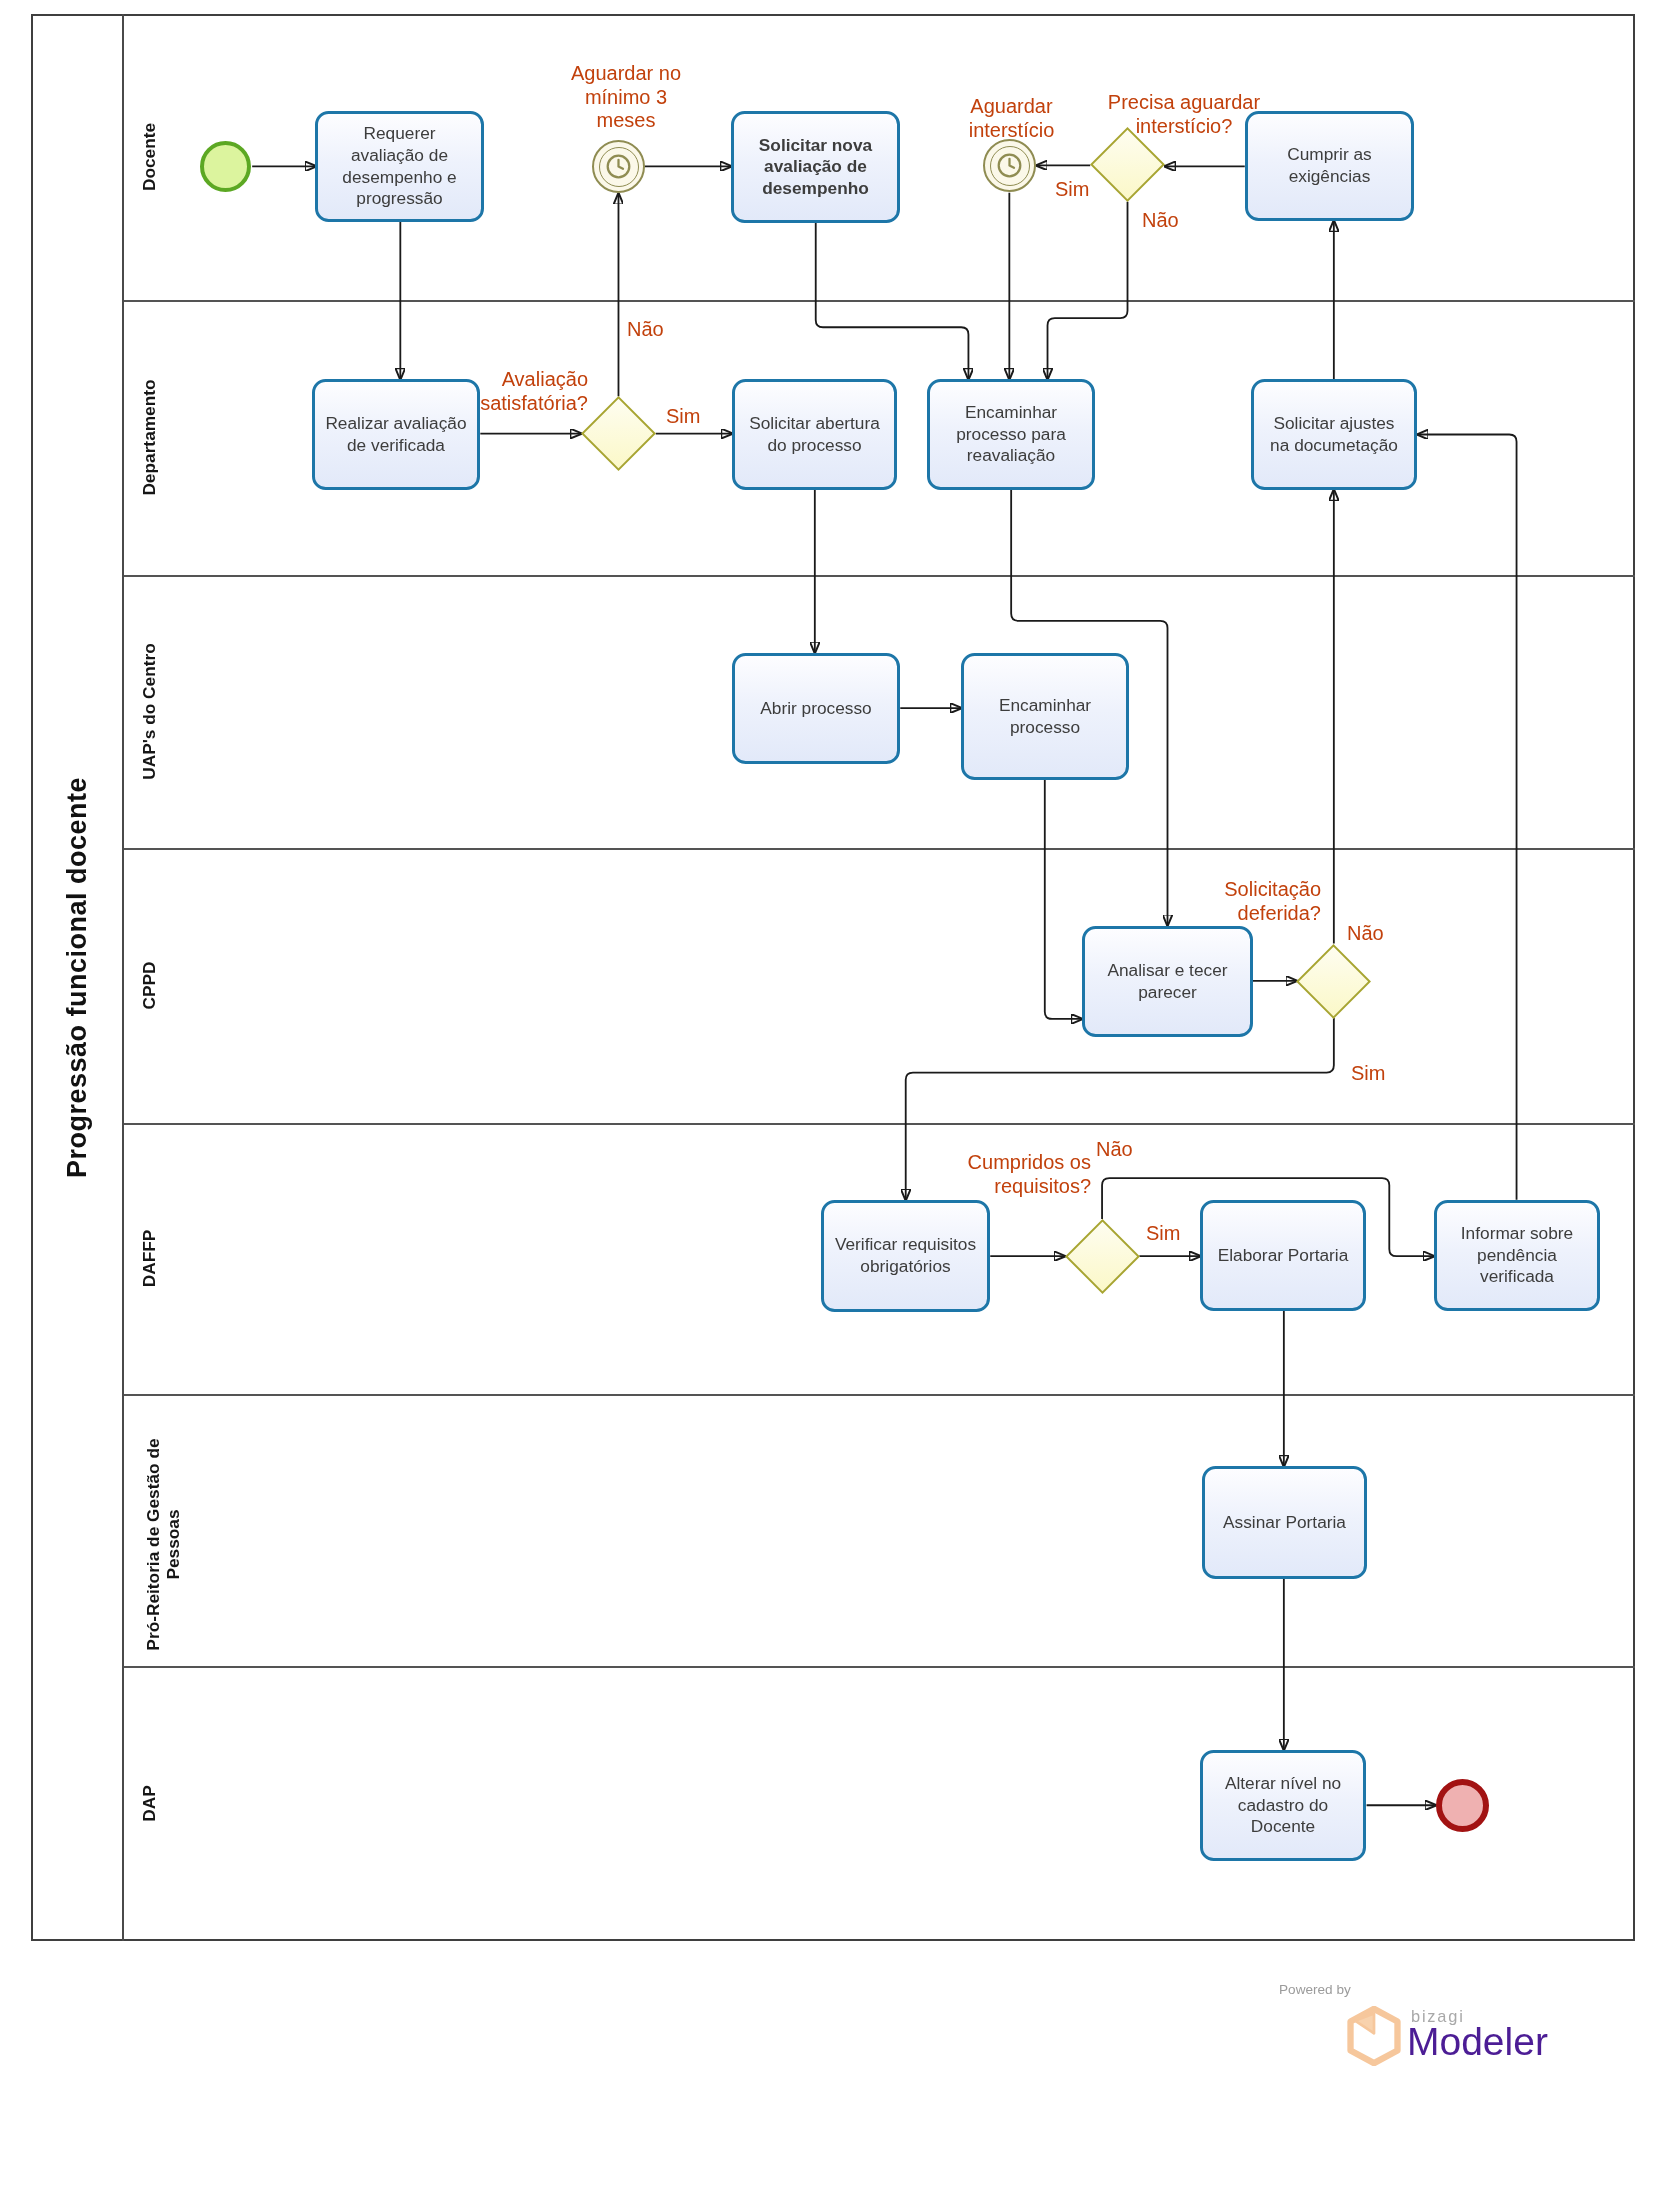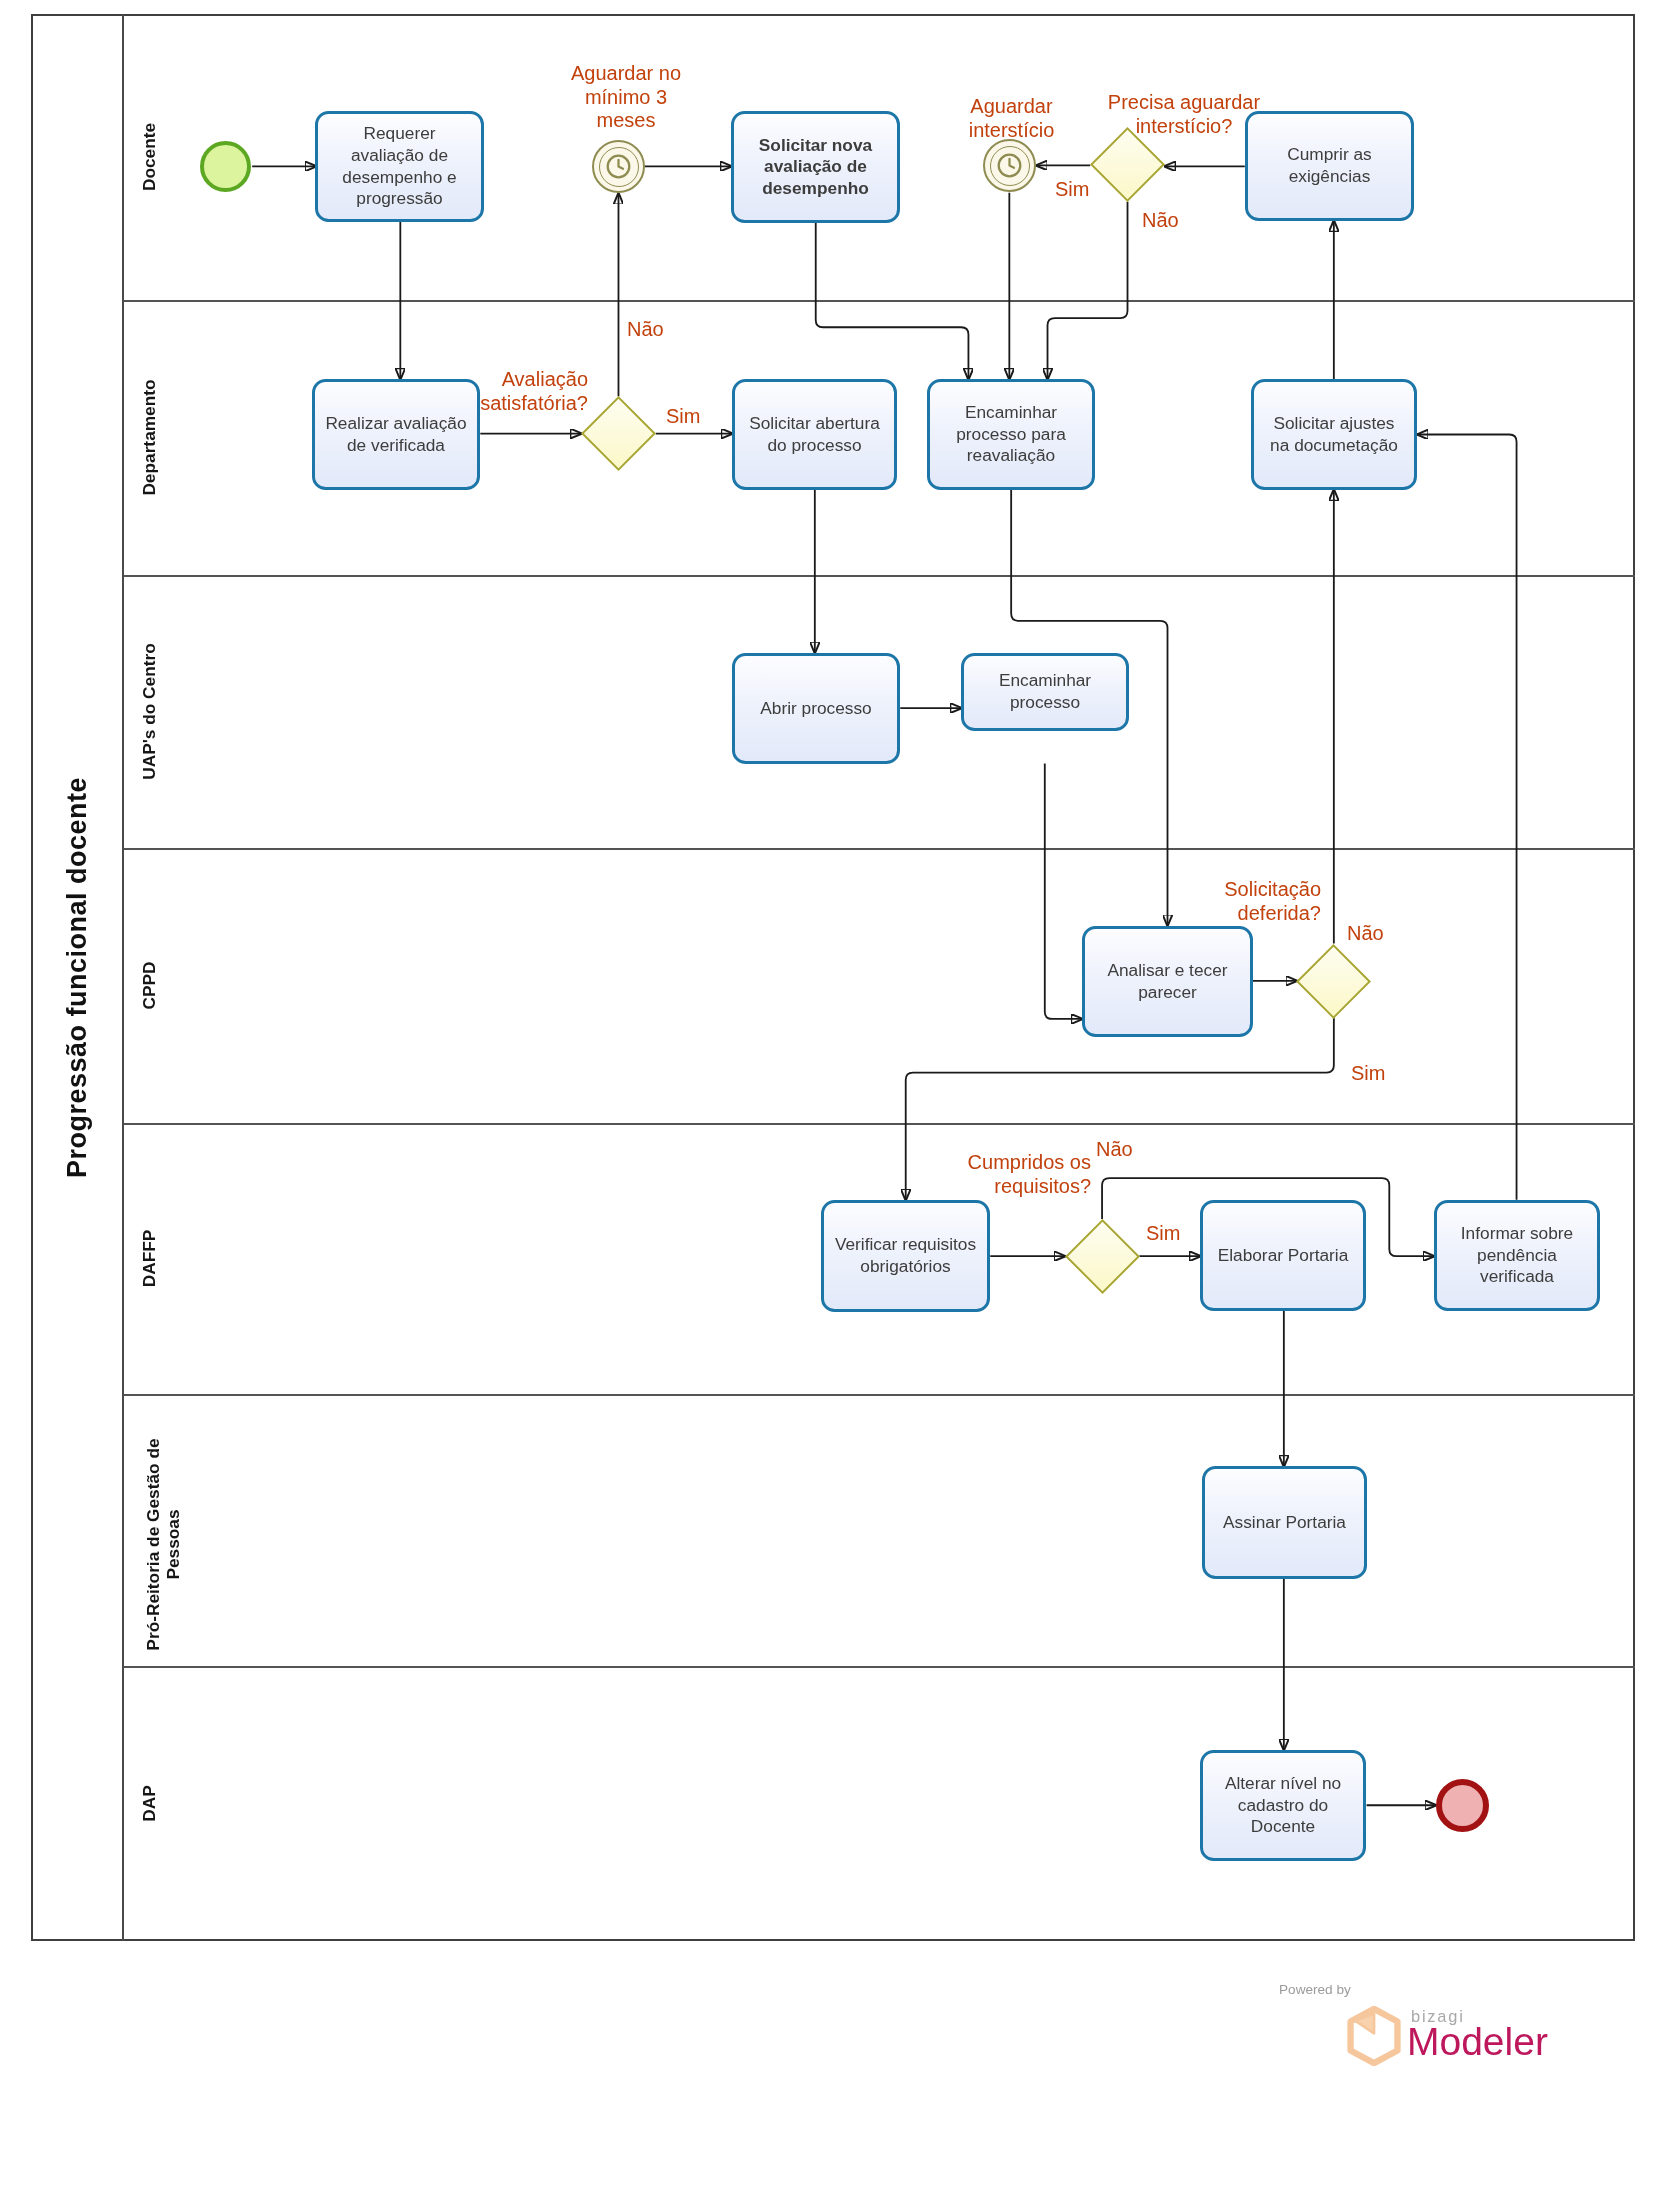--- a/index.html
+++ b/index.html
@@ -41,21 +41,21 @@
   .ctr { text-align:center; }
   .rgt { text-align:right; }
 
   
   #edges { position:absolute; left:0; top:0; }
   #edges path { stroke:#1a1a1a; stroke-width:2px; fill:none; }
 
   
   .powered { position:absolute; left:1279px; top:1982px; font-size:13.6px; color:#9b9b9b; }
   .brandword { position:absolute; left:1411px; top:2007px; font-size:16.4px; color:#a8a8a8; letter-spacing:1.8px; }
-  .product { position:absolute; left:1407px; top:2020px; font-size:39px; color:#be185d; }
+  .product { position:absolute; left:1407px; top:2020px; font-size:39px; color:#4c1d95; }
   .bizlogo { position:absolute; left:1346px; top:2006px; }
 </style>
 </head>
 <body>
 
 <div id="stage">
 
   <div class="pool"></div>
   <div class="title-divider"></div>
   <div class="lane-line" style="top:300px;"></div>
@@ -181,21 +181,21 @@
     <span>Encaminhar processo para reavaliação</span>
   </div>
 
   <div class="task" style="left:1251px; top:379px; width:166px; height:111px;">
     <span>Solicitar ajustes na documetação</span>
   </div>
 
   <div class="task" style="left:732px; top:653px; width:168px; height:111px;">
     <span>Abrir processo</span>
   </div>
-  <div class="task" style="left:961px; top:653px; width:168px; height:78px;">
+  <div class="task" style="left:961px; top:653px; width:168px; height:127px;">
     <span>Encaminhar processo</span>
   </div>
 
   <div class="task" style="left:1082px; top:926px; width:171px; height:111px;">
     <span>Analisar e tecer parecer</span>
   </div>
   <div class="gw" style="left:1307px; top:955px;"></div>
   <div class="flabel rgt" style="left:1176px; top:878px; width:145px;">Solicitação deferida?</div>
   <div class="flabel" style="left:1347px; top:922px;">Não</div>
   <div class="flabel" style="left:1351px; top:1062px;">Sim</div>

